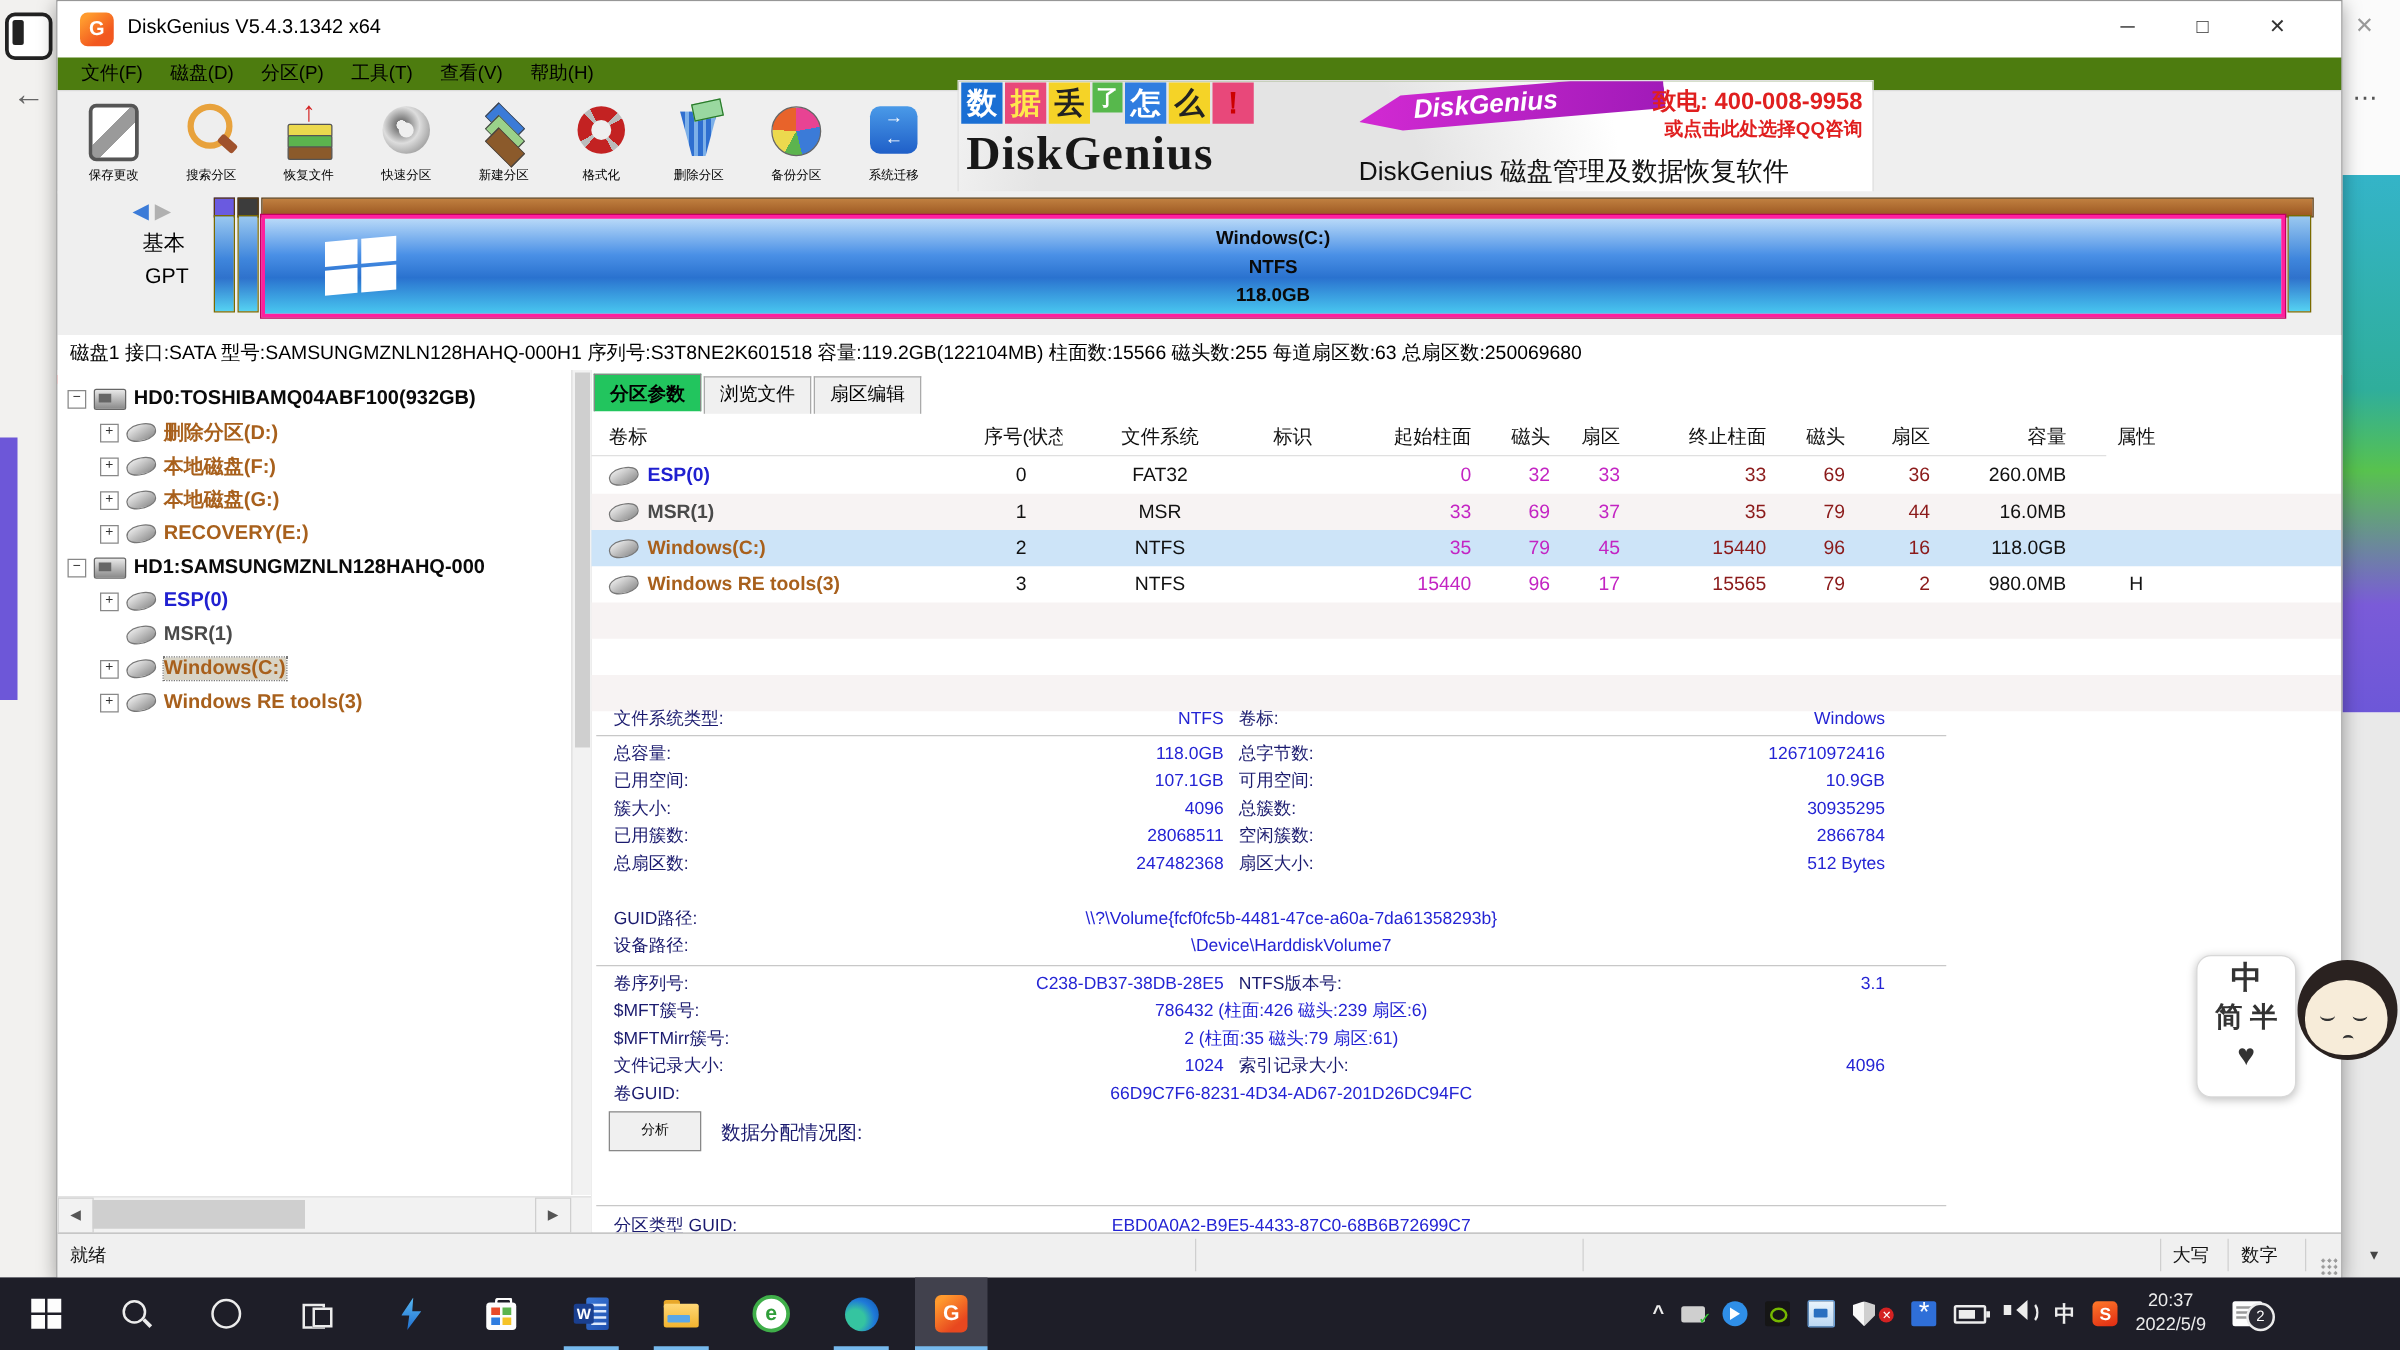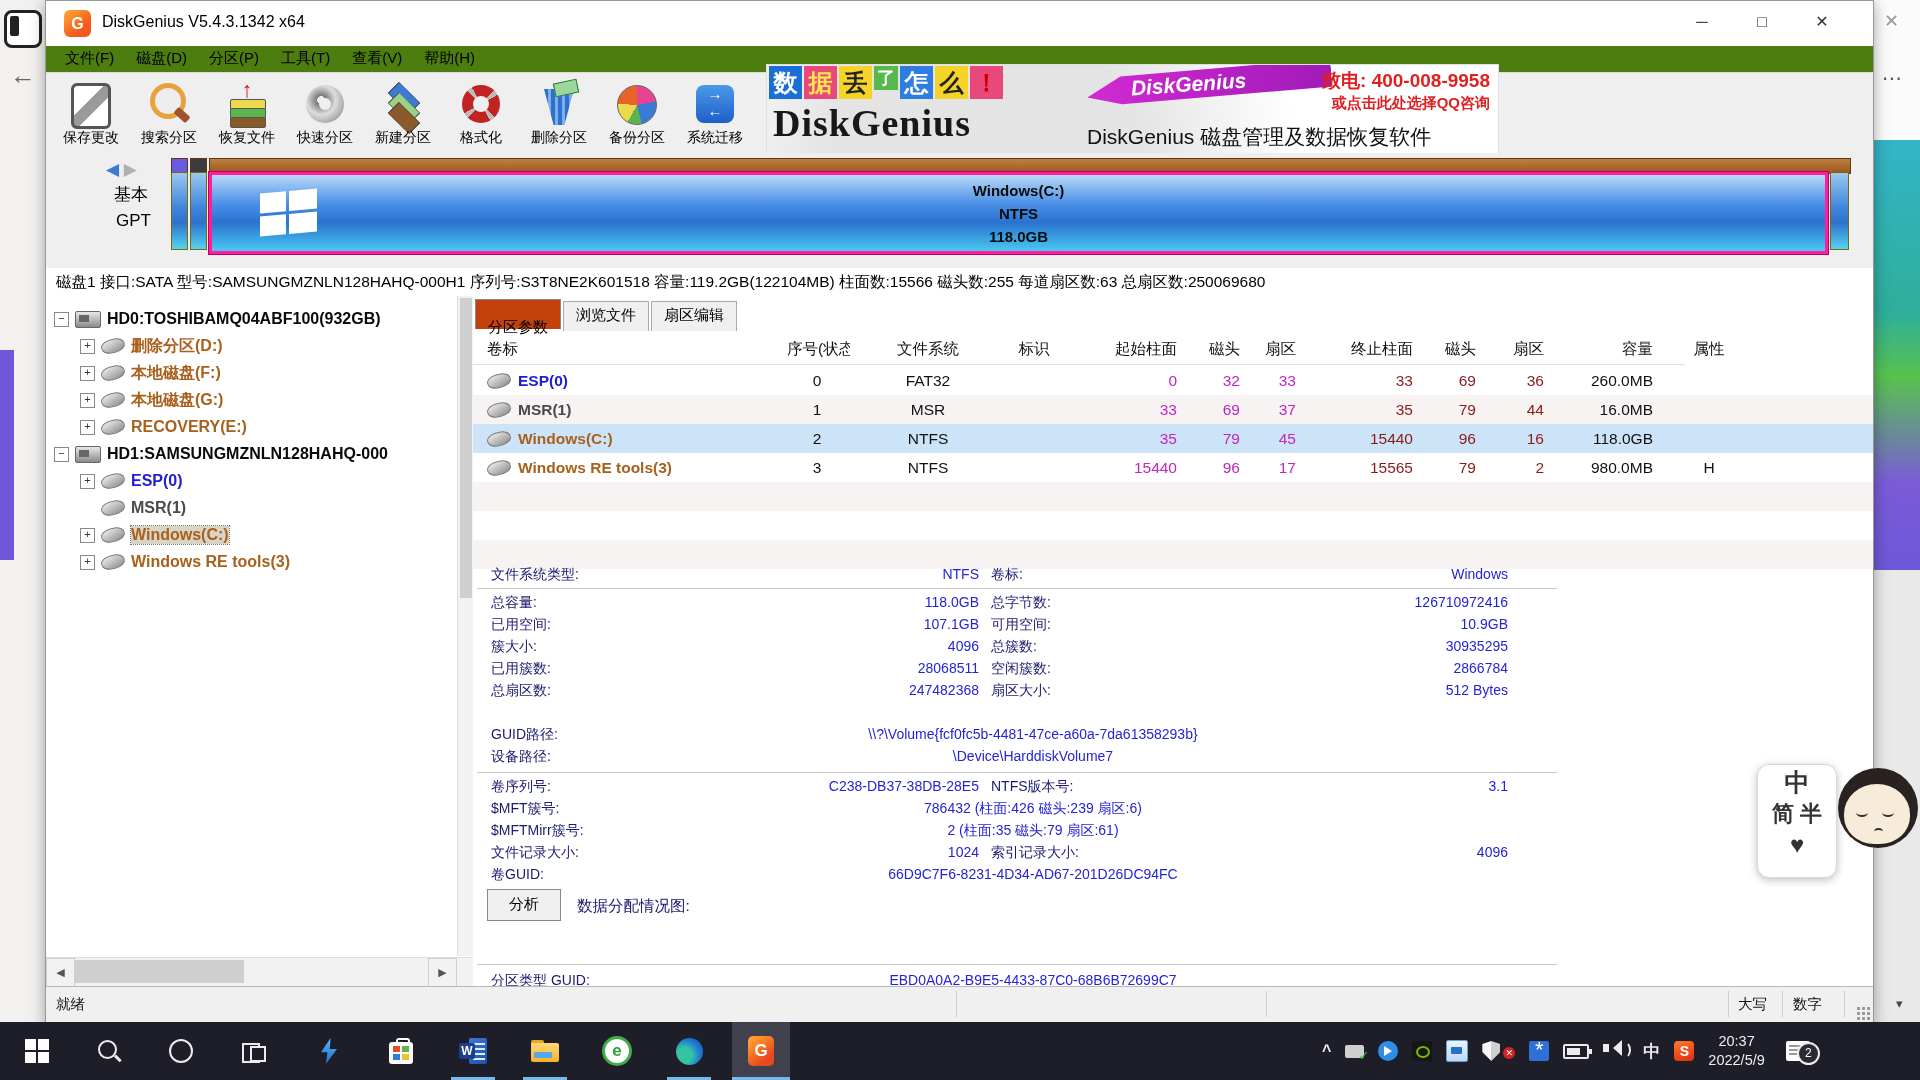--- a/index.html
+++ b/index.html
@@ -28,21 +28,21 @@
            background:linear-gradient(140deg,#ff9a2e 15%,#f2581f 70%);color:#fff;font-weight:bold;
            font-size:16px;text-align:center;line-height:27px}
   .title{left:56px;top:12px;font-size:16px;color:#000}
   .wbtns{right:36px;top:6px;display:flex;gap:30px;font-size:16px;color:#333}
   .wbtn{width:30px;text-align:center;line-height:30px}
   .menubar{left:0;top:45px;width:100%;height:26px;background:#4d7c0f;display:flex;padding-left:8px}
   .menuitem{font-size:15px;padding:3px 11px;color:#000}
   
   .toolbar{left:0;top:71px;width:100%;height:81px;background:#efefef;border-top:1px solid #dcdcdc;border-bottom:1px solid #c8c8c8}
   .tbtn{position:absolute;top:2px;width:74px;height:76px;text-align:center}
-  .tbtn .lab{position:absolute;bottom:4px;width:100%;font-size:14px;color:#000}
+  .tbtn .lab{position:absolute;bottom:4px;width:100%;font-size:10px;color:#000}
   .ticon{position:absolute;left:50%;top:6px;transform:translateX(-50%);width:46px;height:46px}
   .i-save{width:34px;height:40px;margin:2px auto;border:3px solid #555;border-radius:6px;background:
      linear-gradient(135deg,#fff 40%,#9a9a9a 40%,#9a9a9a 62%,#fff 62%)}
   .i-search{position:relative}
   .i-search b{position:absolute;left:4px;top:2px;width:26px;height:26px;border:5px solid #e8a23c;border-radius:50%;background:#eee}
   .i-search i{position:absolute;left:28px;top:30px;width:16px;height:8px;background:#a0522d;transform:rotate(42deg);border-radius:2px}
   .i-rec{position:relative}
   .i-rec s{position:absolute;left:6px;width:34px;height:9px;border-radius:2px;border:1px solid #555}
   .i-rec .l1{top:18px;background:#ecd94e}.i-rec .l2{top:27px;background:#5cb44e}.i-rec .l3{top:36px;background:#8b5a2b}
   .i-rec em{position:absolute;left:0;top:-4px;width:100%;font-style:normal;color:#d42222;font-weight:bold;font-size:22px}
@@ -111,21 +111,21 @@
   .vscroll{position:absolute;right:0;top:0;width:15px;height:660px;background:#f2f2f2;border-left:1px solid #ddd}
   .vthumb{position:absolute;right:1px;top:2px;width:12px;height:300px;background:#cfcfcf}
   .hscroll{position:absolute;left:0;bottom:0;width:427px;height:28px;background:#f2f2f2;border-top:1px solid #ddd}
   .harrow{position:absolute;top:0;width:27px;height:27px;background:#f2f2f2;border:1px solid #cfcfcf;
      font-size:11px;color:#555;text-align:center;line-height:26px}
   .hthumb{position:absolute;left:28px;top:2px;width:170px;height:23px;background:#cfcfcf}
   
   .rpanel{left:427px;top:295px;width:1400px;height:690px;background:#fff;overflow:hidden}
   .tabs{position:absolute;left:2px;top:5px;height:30px;display:flex}
   .tab{padding:4px 12px 0;font-size:15px;border:1px solid #aaa;border-bottom:none;background:#f0f0f0;margin-right:2px;color:#000}
-  .tab.active{background:#c2410c;font-weight:normal;border-color:#888;position:relative;top:-2px;padding-top:18px}
+  .tab.active{background:#22c55e;font-weight:bold;border-color:#888;position:relative;top:-2px;padding-top:6px}
   .thead{position:absolute;left:0;top:38px;width:1212px;height:30px;display:flex;font-size:15.5px;align-items:center;border-bottom:1px solid #e0e0e0}
   .trow{position:absolute;left:0;width:1400px;height:29px;display:flex;font-size:15.5px;align-items:center}
   .stripe{background:#f7f3f3}
   .rowsel{background:#cde4f8}
   .cell{flex:none;padding:0 3px;white-space:nowrap;overflow:hidden}
   .c0{width:294px;padding-left:14px;display:flex;align-items:center;gap:7px}
   .c1{width:60px;text-align:center}.c2{width:150px;text-align:center}.c3{width:50px;text-align:center}
   .c4{width:112px;text-align:right}.c5{width:57px;text-align:right}.c6{width:50px;text-align:right}
   .c7{width:111px;text-align:right}.c8{width:57px;text-align:right}.c9{width:62px;text-align:right}
   .c10{width:103px;text-align:right}.c11{width:100px;text-align:center}
@@ -133,21 +133,21 @@
   .vname{font-weight:bold}
   
   .drow{position:absolute;width:1080px;height:22px;font-size:14px;white-space:nowrap}
   .dlab{position:absolute;left:18px;color:#1a1a6e}
   .dlab2{position:absolute;left:518px;color:#1a1a6e}
   .dval1{position:absolute;left:220px;width:286px;text-align:right;color:#2424d4}
   .dval2{position:absolute;left:750px;width:285px;text-align:right;color:#2424d4}
   .dvalc{position:absolute;left:130px;width:860px;text-align:center;color:#2424d4}
   .dsep{position:absolute;left:4px;width:1080px;height:1px;background:#c8c8c8}
   .analyze{position:absolute;left:14px;top:593px;width:72px;height:30px;background:#f0f0f0;border:1px solid #888;
-     font-size:15px;text-align:center;line-height:28px;color:#000}
+     font-size:11px;text-align:center;line-height:28px;color:#000}
   .alloc{position:absolute;left:104px;top:600px;font-size:15.5px;color:#1a1a6e}
   
   .statusbar{left:0;top:985px;width:100%;height:37px;background:#f0f0f0;border-top:1px solid #b8b8b8;font-size:14.5px}
   .sb-sep{position:absolute;top:4px;width:1px;height:26px;background:#cfcfcf}
   .grip{position:absolute;right:3px;bottom:4px;width:14px;height:14px;
      background:radial-gradient(circle,#9a9a9a 1.4px,transparent 1.6px);background-size:5px 5px}
   
   .taskbar{left:0;top:1022px;width:1920px;height:58px;background:#1e1e28}
   .tk{position:absolute;top:0;width:58px;height:58px;display:flex;align-items:center;justify-content:center}
   .runline{position:absolute;bottom:0;left:7px;width:44px;height:3px;background:#76b9ed}

